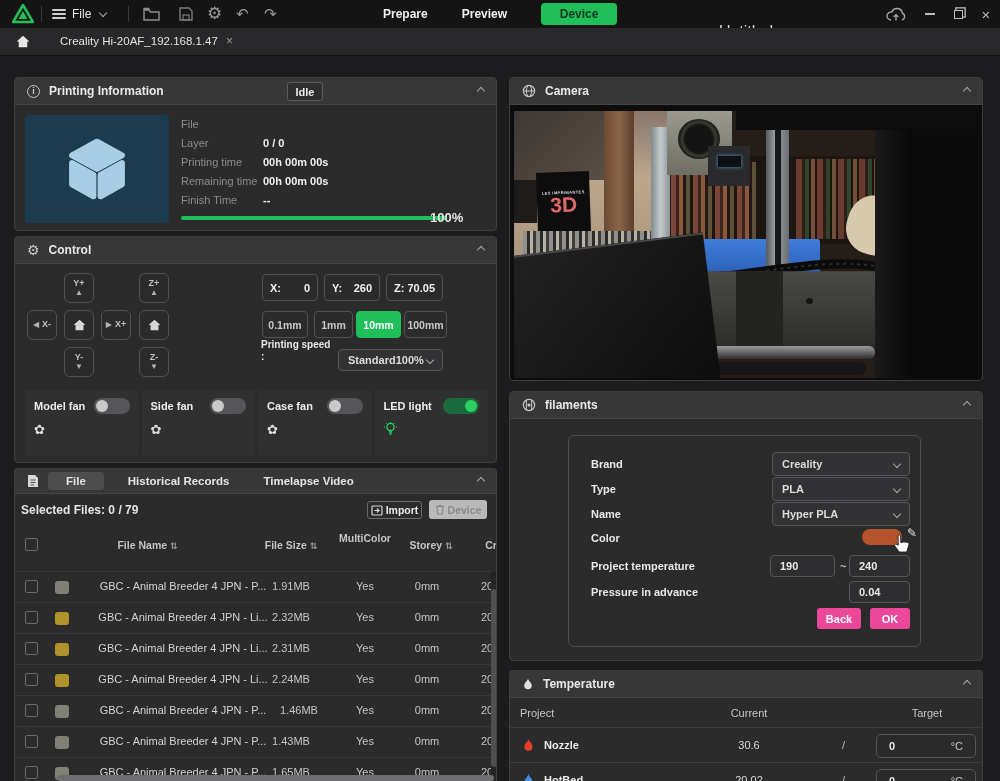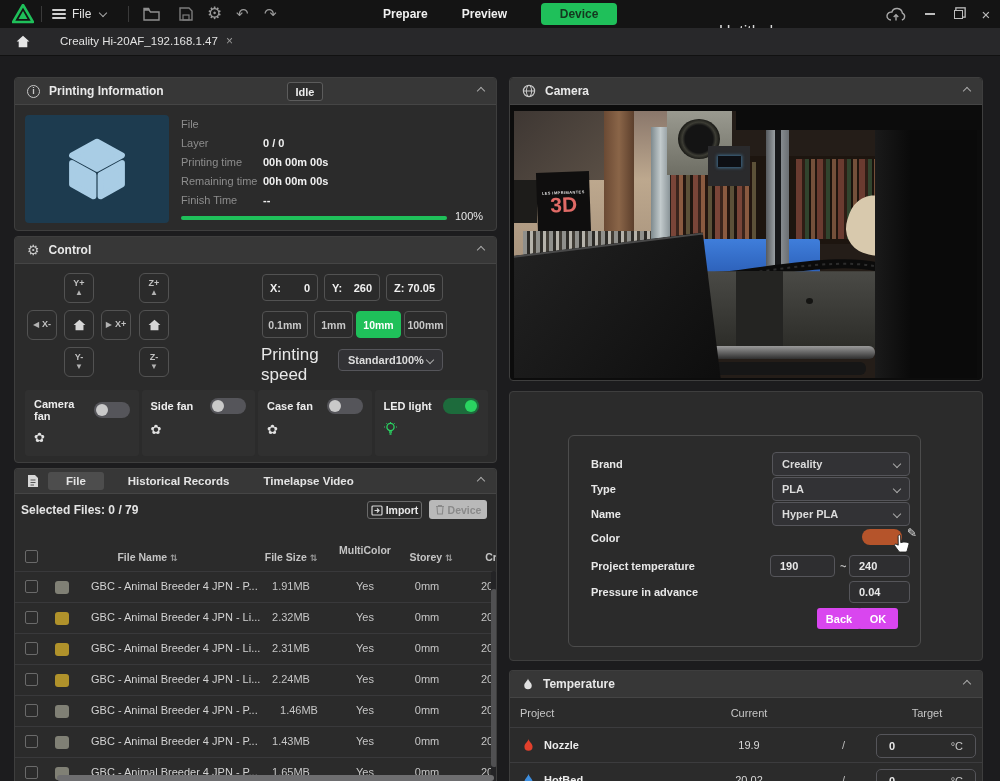--- a/index.html
+++ b/index.html
@@ -44,37 +44,37 @@
 
   
   .pi-thumb { position:absolute; left:10px; top:37px; width:144px; height:108px; background:#1d3b4f; border-radius:4px;
     display:flex; align-items:center; justify-content:center; }
   .pi-fields { position:absolute; left:166px; top:40px; }
   .pi-row { display:flex; margin-bottom:7px; font-size:11px; }
   .pi-row .lbl { width:82px; color:#8d8d8d; }
   .pi-row .val { color:#f0f0f0; font-weight:700; }
   .prog-track { position:absolute; left:166px; top:138px; width:266px; height:4px; background:#3a3a3a; border-radius:2px; }
   .prog-fill { height:4px; background:#1fc05a; border-radius:2px; }
-  .prog-label { position:absolute; left:440px; top:132px; font-size:11px; color:#e8e8e8; }
+  .prog-label { position:absolute; left:415px; top:132px; font-size:13px; color:#e8e8e8;font-weight:bold; }
   .idle-badge { position:absolute; left:272px; top:4px; min-width:36px; height:19px; padding:0 7px; background:#2e2e2e;
     border:1px solid #5c5c5c; border-radius:3px; color:#ececec; font-size:11px; font-weight:700;
     display:flex; align-items:center; justify-content:center; }
 
   
   .jog { position:absolute; width:30px; height:30px; border:1px solid #525252; border-radius:6px;
     display:flex; flex-direction:column; align-items:center; justify-content:center;
     color:#c2c2c2; font-size:9px; font-weight:700; line-height:1.05; }
   .jog.h { flex-direction:row; gap:3px; }
   .jog .ar { font-size:8px; color:#b2b2b2; }
   .coord { position:absolute; height:27px; border:1px solid #525252; border-radius:4px; display:flex;
     align-items:center; padding:0 7px; font-size:11px; font-weight:700; color:#f0f0f0; justify-content:space-between; }
   .step { position:absolute; height:27px; border:1px solid #525252; border-radius:4px; display:flex;
     align-items:center; justify-content:center; font-size:10.5px; font-weight:700; color:#c8c8c8; }
   .step.active { background:#1fc05a; border-color:#1fc05a; color:#fff; }
-  .speed-lbl { position:absolute; left:246px; top:108px; width:80px; font-size:17px; font-weight:400; color:#e8e8e8; line-height:1.2; }
+  .speed-lbl { position:absolute; left:246px; top:102px; width:80px; font-size:10px; font-weight:700; color:#e8e8e8; line-height:1.2; }
   .dd { display:flex; align-items:center; justify-content:space-between; padding:0 9px; background:#323235;
     border:1px solid #55555a; border-radius:4px; font-size:11px; font-weight:700; color:#dcdcdc; }
   .fanrow { position:absolute; left:10px; top:153px; width:463px; height:66px; display:flex; gap:3px; }
   .fancell { flex:1; background:#303030; border-radius:3px; padding:8px 9px; }
   .fantop { display:flex; align-items:center; justify-content:space-between; }
   .fanlbl { font-size:11px; font-weight:700; color:#ededed; }
   .toggle { width:36px; height:16px; border-radius:8px; background:#55555a; position:relative; }
   .toggle .knob { position:absolute; left:2px; top:2px; width:12px; height:12px; border-radius:50%; background:#c9c9c9; }
   .toggle.on { background:#1d6b3c; }
   .toggle.on .knob { left:22px; background:#2ad361; }
@@ -82,42 +82,42 @@
 
   
   .ftabs { display:flex; align-items:center; gap:14px; }
   .ftab { font-size:11.5px; font-weight:700; color:#e4e4e4; padding:3px 10px; }
   .ftab.active { background:#4d4d4d; border-radius:3px; padding:3px 18px; }
   .sel-label { position:absolute; left:6px; top:34px; font-size:12px; font-weight:700; color:#e4e4e4; }
   .btn-import { position:absolute; left:352px; top:32px; width:55px; height:18px; border:1px solid #6a6a6a; border-radius:3px;
     display:flex; align-items:center; justify-content:center; gap:3px; font-size:10.5px; font-weight:700; color:#e8e8e8; }
   .btn-delete { position:absolute; left:414px; top:31px; width:58px; height:19px; background:#b9b9b9; border-radius:3px;
     display:flex; align-items:center; justify-content:center; gap:3px; font-size:10.5px; font-weight:700; color:#8a8a8a; }
-  .thead { position:absolute; left:0; top:55px; width:483px; height:47px; font-size:10.5px; font-weight:700; color:#c4c4c4;margin-top:12px; }
+  .thead { position:absolute; left:0; top:55px; width:483px; height:47px; font-size:10.5px; font-weight:700; color:#c4c4c4; }
   .tcol { position:absolute; top:15px; text-align:center; }
   .sort { font-size:9px; color:#9a9a9a; }
   .frow { position:absolute; left:0; width:483px; height:31px; border-top:1px solid #39393b; font-size:11px; color:#c6c6c6; }
   .frow .cell { position:absolute; top:8px; text-align:center; }
   .cbx { position:absolute; width:13px; height:13px; border:1px solid #6a6a6a; border-radius:2px; background:transparent; }
   .rthumb { position:absolute; left:40px; top:9px; width:14px; height:13px; border-radius:3px; opacity:.85; }
-  .fname { position:absolute; left:76px; top:8px; width:200px; white-space:nowrap; overflow:hidden; color:#d2d2d2; }
+  .fname { position:absolute; left:68px; top:8px; width:200px; white-space:nowrap; overflow:hidden; color:#d2d2d2;text-align:center; }
   .vscroll { position:absolute; left:476px; top:102px; width:6px; height:211px; background:#242426; border-radius:3px; }
   .vscroll .th { position:absolute; left:0; top:18px; width:6px; height:178px; background:#505052; border-radius:3px; }
   .hscroll { position:absolute; left:42px; top:306px; width:437px; height:6px; background:#6e6e70; border-radius:3px; }
 
   
   .photo { position:absolute; left:4px; top:33px; width:463px; height:267px; background:#241d18; overflow:hidden; }
   .photo div { position:absolute; }
 
   
   .fcard { position:absolute; left:58px; top:43px; width:353px; height:212px; border:1px solid #4c4c4c; border-radius:6px; }
   .flbl { position:absolute; left:22px; font-size:11px; font-weight:700; color:#e8e8e8; }
   .tin { position:absolute; background:#2e2e30; border:1px solid #55555a; border-radius:4px; color:#e8e8e8;
     font-size:11px; font-weight:700; display:flex; align-items:center; padding:0 9px; }
-  .gbtn { position:absolute; background:#d946ef; border-radius:3px; color:#fff; font-size:11px; font-weight:700;
+  .gbtn { position:absolute; background:#ec4899; border-radius:3px; color:#fff; font-size:11px; font-weight:700;
     display:flex; align-items:center; justify-content:center; }
   .swatch { position:absolute; left:293px; top:93px; width:40px; height:16px; border-radius:8px; }
   .pencil { position:absolute; left:338px; top:90px; font-size:12px; color:#e0e0e0; }
 
   
   .t-cols { position:absolute; left:0; top:27px; width:472px; height:30px; border-bottom:1px solid #3c3c3e;
     font-size:11px; color:#c6c6c6; }
   .t-row { position:absolute; left:0; width:472px; height:35px; border-bottom:1px solid #3c3c3e; font-size:11px; }
   .t-name { position:absolute; left:34px; top:11px; font-weight:700; color:#ececec; }
   .t-cur { position:absolute; left:189px; top:11px; width:100px; text-align:center; color:#d8d8d8; }
@@ -298,21 +298,21 @@
       <span>Printing speed</span><br><span>:</span>
     </div>
     <div class="dd" style="position:absolute;left:323px;top:112px;width:105px;height:22px">
       <span>Standard100%</span>
         <span class="chev down"></span>
     </div>
 
     <div class="fanrow">
       <div class="fancell">
         <div class="fantop">
-            <span class="fanlbl">Camera fan</span>
+            <span class="fanlbl">Model fan</span>
           <div class="toggle">
               <div class="knob"></div>
             </div>
           </div>
         <div class="fanglyph">✿</div>
       </div>
       <div class="fancell">
         <div class="fantop">
             <span class="fanlbl">Side fan</span>
           <div class="toggle">
@@ -496,20 +496,30 @@
       <div style="left:63%;top:70%;width:7px;height:6px;border-radius:50%;background:#141412"></div>
       <div style="left:26%;top:88%;width:52%;height:5%;background:linear-gradient(180deg,#9a9a9a,#2e2e2e);border-radius:6px"></div>
       <div style="left:28%;top:94%;width:48%;height:5%;background:#161616;border-radius:6px"></div>
       <div style="left:-3%;top:50%;width:46%;height:58%;background:linear-gradient(135deg,#222,#0d0d0d);transform:rotate(-7deg);box-shadow:inset 0 2px 0 #484848"></div>
       <div style="left:78%;top:0;width:22%;height:100%;background:linear-gradient(90deg,#1a1a1a,#0a0a0a 35%)"></div>
       <div style="left:48%;top:0;width:52%;height:7%;background:#0c0c0c"></div>
     </div>
   </div>
 
   <div class="panel" style="left:509px;top:391px;width:474px;height:270px">
+    <div class="phead">
+      <svg width="14" height="14" viewBox="0 0 14 14">
+        <circle cx="7" cy="7" r="5.6" fill="none" stroke="#c8c8c8" stroke-width="1.2"></circle>
+        <circle cx="7" cy="7" r="1.6" fill="#c8c8c8"></circle>
+        <path d="M4.4 2.2 v9.6 M9.6 2.2 v9.6" stroke="#c8c8c8" stroke-width="1"></path>
+      </svg>
+      <span>filaments</span>
+      <span class="sp"></span>
+        <span class="chev up"></span>
+    </div>
     <div class="fcard">
       <span class="flbl" style="top:22px">Brand</span>
       <div class="dd" style="position:absolute;left:203px;top:16px;width:138px;height:24px">
         <span>Creality</span>
           <span class="chev down"></span>
       </div>
       <span class="flbl" style="top:47px">Type</span>
       <div class="dd" style="position:absolute;left:203px;top:41px;width:138px;height:24px">
         <span>PLA</span>
           <span class="chev down"></span>
@@ -522,21 +532,21 @@
       <span class="flbl" style="top:96px">Color</span>
       <div class="swatch" id="color-swatch" style="background: rgb(181, 84, 43);"></div>
       <span class="pencil">✎</span>
       <span class="flbl" style="top:124px">Project temperature</span>
       <div class="tin" style="left:201px;top:119px;width:65px;height:22px">190</div>
       <span class="flbl" style="left:271px;top:124px;color:#bdbdbd">~</span>
       <div class="tin" style="left:280px;top:119px;width:61px;height:22px">240</div>
       <span class="flbl" style="top:150px">Pressure in advance</span>
       <div class="tin" style="left:280px;top:145px;width:61px;height:22px">0.04</div>
       <div class="gbtn" style="left:248px;top:172px;width:44px;height:21px">Back</div>
-      <div class="gbtn" style="left:289px;top:172px;width:40px;height:21px">OK</div>
+      <div class="gbtn" style="left:301px;top:172px;width:40px;height:21px">OK</div>
     </div>
   </div>
 
   <div class="panel" style="left:509px;top:670px;width:474px;height:111px;border-bottom:none;border-radius:4px 4px 0 0">
     <div class="phead">
       <svg width="12" height="14" viewBox="0 0 16 15">
         <path d="M8 0 C8.5 3.5 13 5.5 13 9.5 A5 5 0 0 1 3 9.5 C3 5.5 7.5 3.5 8 0 Z" fill="#e0e0e0"></path>
       </svg>
       <span>Temperature</span>
       <span class="sp"></span>
@@ -545,21 +555,21 @@
     <div class="t-cols">
       <span style="position:absolute;left:10px;top:9px">Project</span>
       <span style="position:absolute;left:189px;top:9px;width:100px;text-align:center">Current</span>
       <span style="position:absolute;left:392px;top:9px;width:50px;text-align:center">Target</span>
     </div>
     <div class="t-row" style="top:57px">
       <svg style="position:absolute;left:12px;top:10px;color:#e2402c" width="13" height="14" viewBox="0 0 16 15">
         <path d="M8 0 C8.5 3.5 13 5.5 13 9.5 A5 5 0 0 1 3 9.5 C3 5.5 7.5 3.5 8 0 Z" fill="currentColor"></path>
       </svg>
       <span class="t-name">Nozzle</span>
-      <span class="t-cur">19.9</span>
+      <span class="t-cur">30.6</span>
       <span class="t-slash">/</span>
       <div class="t-input">
         <span>0</span>
           <span class="unit">°C</span>
       </div>
     </div>
     <div class="t-row" style="top:92px;border-bottom:none">
       <svg style="position:absolute;left:12px;top:10px;color:#3e8ede" width="13" height="14" viewBox="0 0 16 15">
         <path d="M8 0 C8.5 3.5 13 5.5 13 9.5 A5 5 0 0 1 3 9.5 C3 5.5 7.5 3.5 8 0 Z" fill="currentColor"></path>
       </svg>

